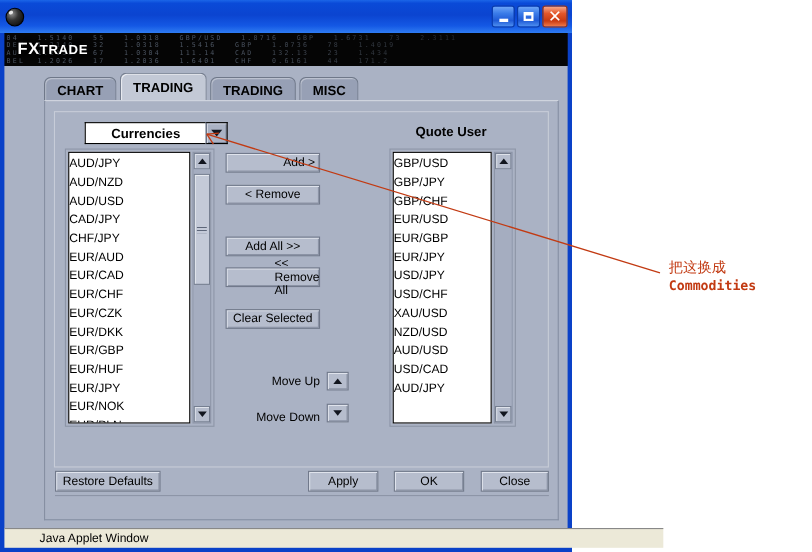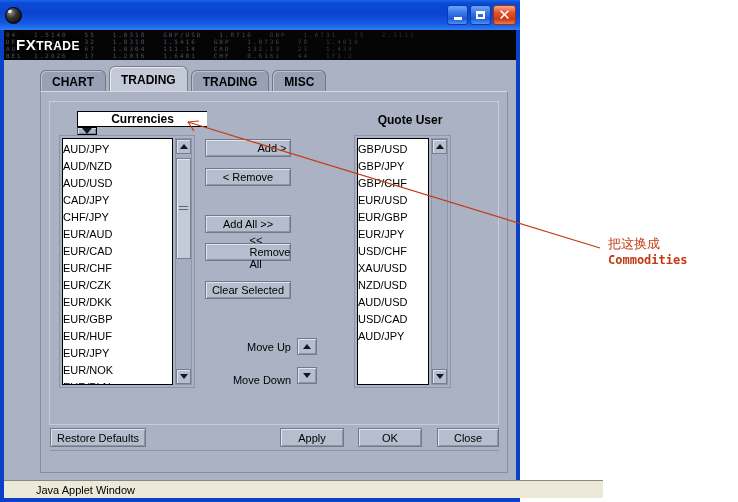--- a/index.html
+++ b/index.html
@@ -118,21 +118,21 @@
   #card{
     position:absolute;left:8px;top:9px;width:450px;height:324px;
     background:#aab2c4;
     border:1px solid #c7ccd8;
     box-sizing:border-box;
   }
 
   
   #combo{
     position:absolute;left:27px;top:9px;width:130px;height:20px;
-    display:flex;box-sizing:border-box;flex-direction:column;
+    display:flex;box-sizing:border-box;
   }
   #combo .field{
     flex:1;background:#ffffff;border:1px solid #000;border-right:none;
     display:flex;align-items:center;justify-content:center;
     font-size:12px;font-weight:bold;color:#000;box-sizing:border-box;
   }
   #combo .arrowbox{
     width:20px;background:#aab2c4;border:1px solid #000;border-left:1px solid #5a6274;
     display:flex;align-items:center;justify-content:center;box-sizing:border-box;
     box-shadow:inset 1px 1px 0 #d6dae4, inset -1px -1px 0 #7e8799;
@@ -309,28 +309,29 @@
         <div class="lbl" style="left:145px;top:239px;width:96px;">Move Up</div>
         <div class="btn3d arrowbtn" style="left:247px;top:236px;">
             <div class="tri-up sm"></div>
           </div>
         <div class="lbl" style="left:145px;top:272px;width:96px;">Move Down</div>
         <div class="btn3d arrowbtn" style="left:247px;top:265px;">
             <div class="tri-down sm"></div>
           </div>
 
         <div id="quotelist-title">Quote User</div>
-        <div class="listbox" id="quote-listbox" style="left:304px;top:33px;width:97px;height:253px;">
+        <div class="listbox" id="quote-listbox" style="left:304px;top:33px;width:115px;height:253px;">
           <div class="items" id="quote-items">
               <div>GBP/USD</div>
               <div>GBP/JPY</div>
               <div>GBP/CHF</div>
               <div>EUR/USD</div>
               <div>EUR/GBP</div>
               <div>EUR/JPY</div>
+              <div>USD/JPY</div>
               <div>USD/CHF</div>
               <div>XAU/USD</div>
               <div>NZD/USD</div>
               <div>AUD/USD</div>
               <div>USD/CAD</div>
               <div>AUD/JPY</div>
             </div>
           <div class="sb">
             <div class="btn">
                 <div class="tri-up sm"></div>

